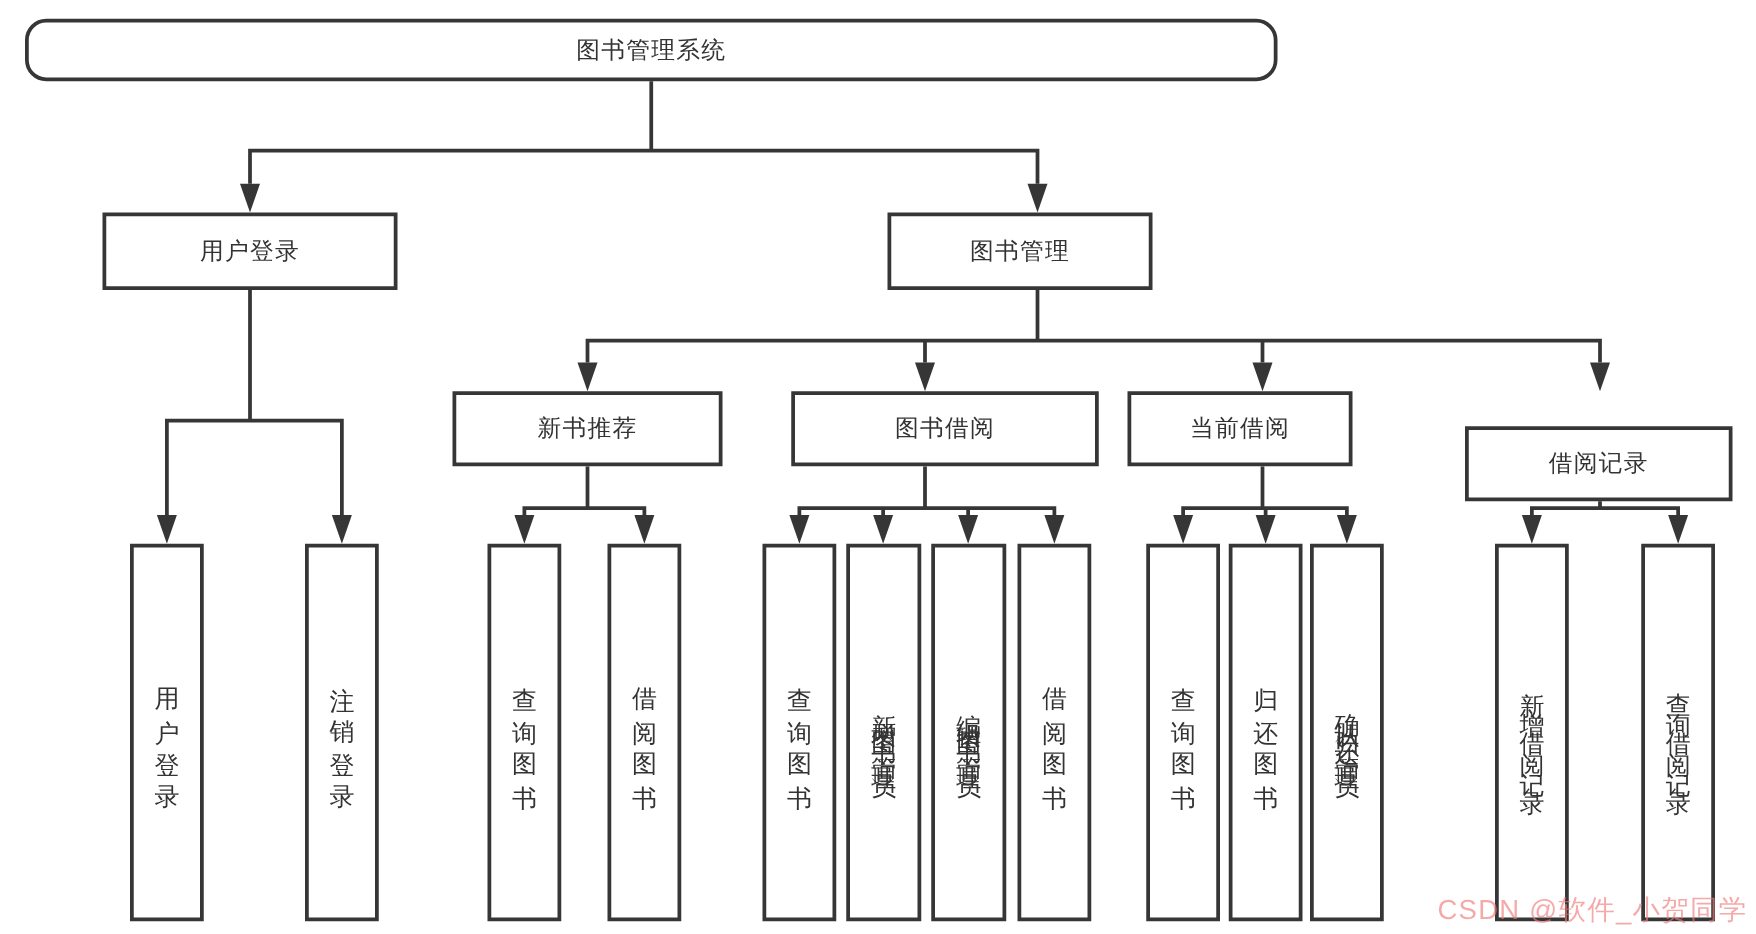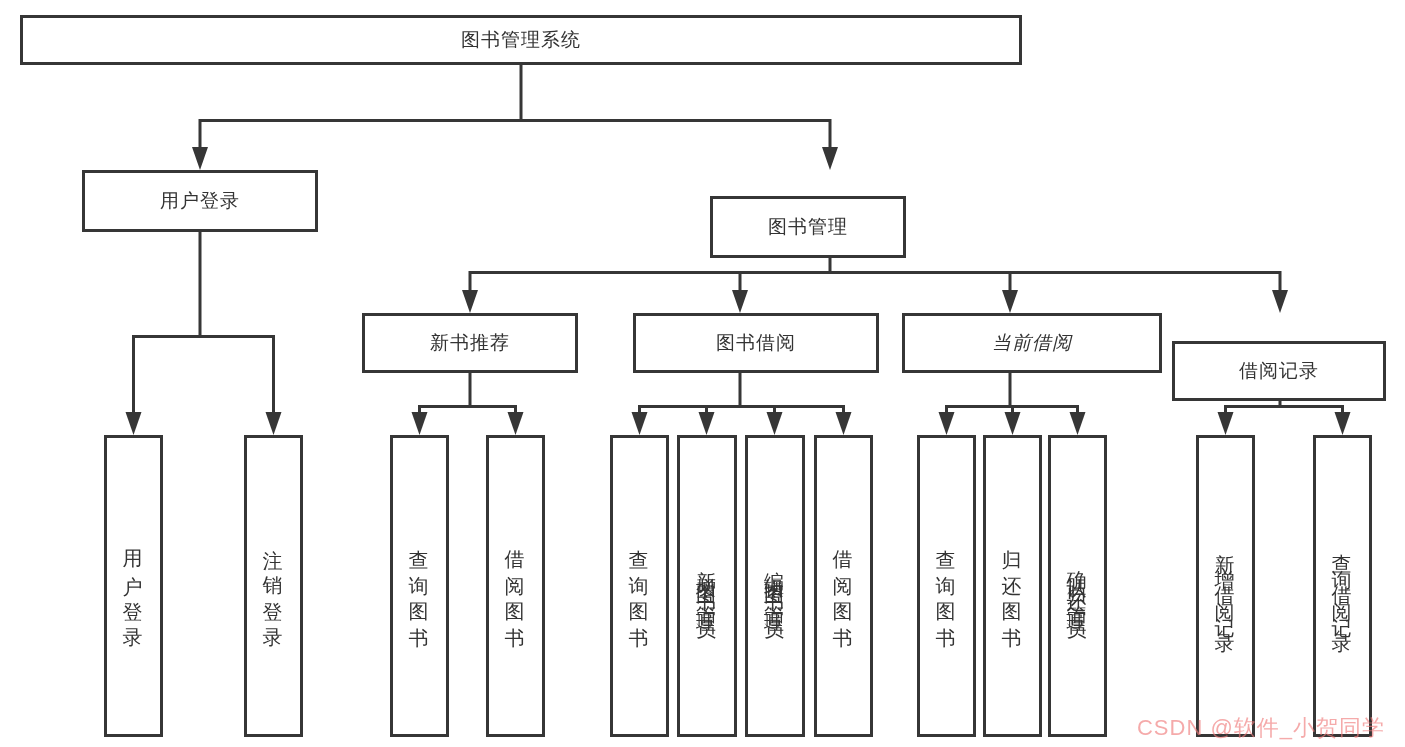--- a/index.html
+++ b/index.html
@@ -17,35 +17,35 @@
     border:3px solid #363636;
     background:#ffffff;
     color:#333333;
     display:flex;
     align-items:center;
     justify-content:center;
     font-size:19px;
     letter-spacing:1px;
     z-index:2;
   }
-  .root{left:20px;top:15px;width:1002px;height:50px;}
+  .root{left:20px;top:15px;width:1002px;height:50px;border-radius:17px;}
   .lvl2{top:170px;height:62px;}
   .lvl3{top:313px;height:60px;}
   .leaf{
     top:435px;height:302px;width:59px;
     writing-mode:vertical-rl;
     text-orientation:mixed;
     font-size:20px;
   }
   .len4{letter-spacing:26px;}
   .len6{letter-spacing:16px;}
   .len9{letter-spacing:7px;}
   .watermark{
     position:absolute;
-    right:20px;bottom:4px;
+    right:7px;bottom:4px;
     font-size:22px;
     color:rgba(240,125,125,0.65);
     letter-spacing:1px;
     z-index:5;
     white-space:nowrap;
     text-align:center;
   }
 </style>
 </head>
 <body>
@@ -88,25 +88,25 @@
       <polygon points="1004.5,412 1020.5,412 1012.5,435"></polygon>
       <polygon points="1069.5,412 1085.5,412 1077.5,435"></polygon>
       <polygon points="1217.5,412 1233.5,412 1225.5,435"></polygon>
       <polygon points="1334.5,412 1350.5,412 1342.5,435"></polygon>
     </g>
   </svg>
 
   <div class="box root">图书管理系统</div>
 
   <div class="box lvl2" style="left:82px;width:236px;">用户登录</div>
-  <div class="box lvl2" style="left:710px;width:196px;margin-top:26px;">图书管理</div>
+  <div class="box lvl2" style="left:710px;width:212px;">图书管理</div>
 
   <div class="box lvl3" style="left:362px;width:216px;">新书推荐</div>
   <div class="box lvl3" style="left:633px;width:246px;">图书借阅</div>
-  <div class="box lvl3" style="left:902px;width:260px;font-style:italic;">当前借阅</div>
+  <div class="box lvl3" style="left:902px;width:180px;">当前借阅</div>
   <div class="box lvl3" style="left:1172px;width:214px;margin-top:28px;">借阅记录</div>
 
   <div class="box leaf len4" style="left:104px;">用户登录</div>
   <div class="box leaf len4" style="left:244px;">注销登录</div>
 
   <div class="box leaf len4" style="left:390px;">查询图书</div>
   <div class="box leaf len4" style="left:486px;">借阅图书</div>
 
   <div class="box leaf len4" style="left:610px;">查询图书</div>
   <div class="box leaf len9" style="left:677px;width:60px;">新增图书（管理员）</div>

